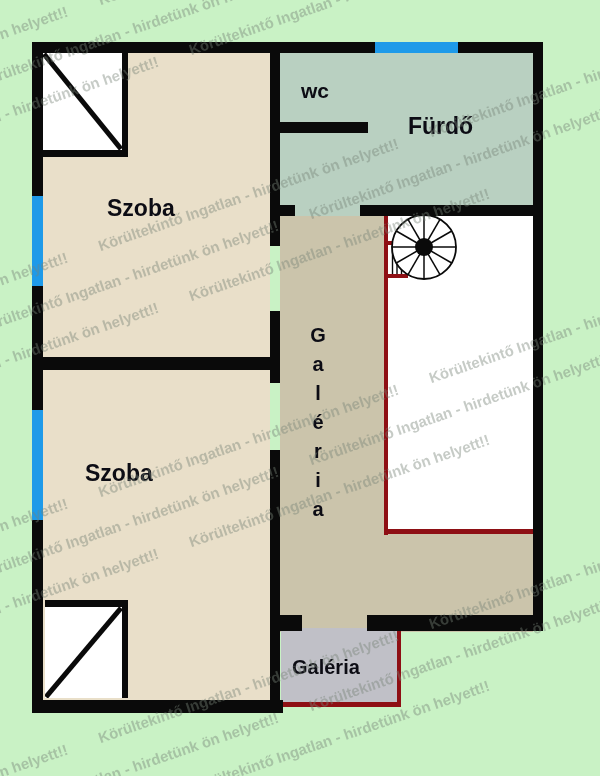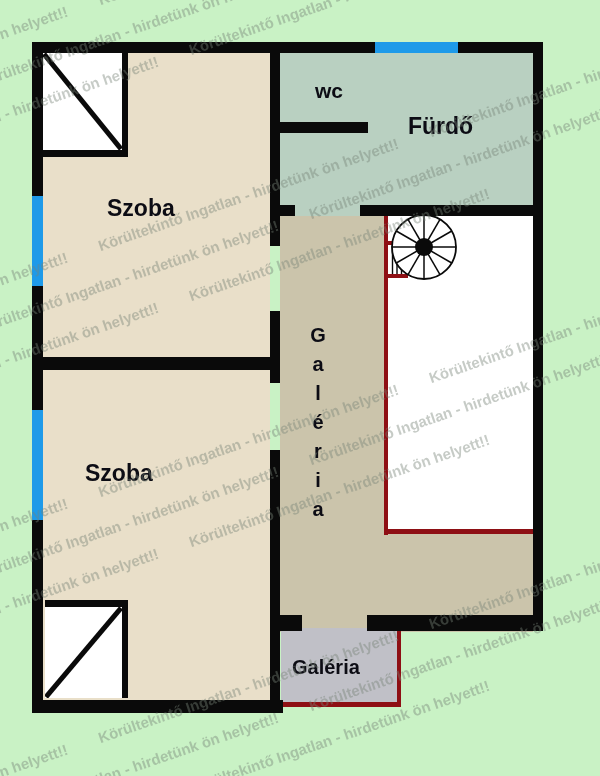--- a/index.html
+++ b/index.html
@@ -131,21 +131,21 @@
         <line x1="34" y1="34" x2="34" y2="2"></line>
         <line x1="34" y1="34" x2="50" y2="6.3"></line>
         <line x1="34" y1="34" x2="61.7" y2="18"></line>
       </g>
       <circle cx="34" cy="34" r="9" fill="#0a0a0a"></circle>
     </svg>
   </div>
 
   <div class="abs lbl" style="left:107px;top:197px;font-size:23px;">Szoba</div>
   <div class="abs lbl" style="left:85px;top:462px;font-size:23px;">Szoba</div>
-  <div class="abs lbl" style="left:315px;top:80px;font-size:21px;">wc</div>
+  <div class="abs lbl" style="left:301px;top:80px;font-size:21px;">wc</div>
   <div class="abs lbl" style="left:394px;top:115px;font-size:23px;margin-left:14px;">Fürdő</div>
   <div class="abs lbl lbl-vertical" style="left:308px;top:324px;font-size:20px;">Galéria</div>
   <div class="abs lbl" style="left:292px;top:657px;font-size:20px;">Galéria</div>
 
   <div id="watermark">
       <div class="wm-line" style="top: -60px; left: -260px;">Körültekintő Ingatlan - hirdetünk ön helyett!!&nbsp;&nbsp;&nbsp;&nbsp;&nbsp;&nbsp;&nbsp;&nbsp;Körültekintő Ingatlan - hirdetünk ön helyett!!&nbsp;&nbsp;&nbsp;&nbsp;&nbsp;&nbsp;&nbsp;&nbsp;Körültekintő Ingatlan - hirdetünk ön helyett!!</div>
       <div class="wm-line" style="top: 22px; left: -380px;">Körültekintő Ingatlan - hirdetünk ön helyett!!&nbsp;&nbsp;&nbsp;&nbsp;&nbsp;&nbsp;&nbsp;&nbsp;Körültekintő Ingatlan - hirdetünk ön helyett!!&nbsp;&nbsp;&nbsp;&nbsp;&nbsp;&nbsp;&nbsp;&nbsp;Körültekintő Ingatlan - hirdetünk ön helyett!!</div>
       <div class="wm-line" style="top: 104px; left: -500px;">Körültekintő Ingatlan - hirdetünk ön helyett!!&nbsp;&nbsp;&nbsp;&nbsp;&nbsp;&nbsp;&nbsp;&nbsp;Körültekintő Ingatlan - hirdetünk ön helyett!!&nbsp;&nbsp;&nbsp;&nbsp;&nbsp;&nbsp;&nbsp;&nbsp;Körültekintő Ingatlan - hirdetünk ön helyett!!</div>
       <div class="wm-line" style="top: 186px; left: -260px;">Körültekintő Ingatlan - hirdetünk ön helyett!!&nbsp;&nbsp;&nbsp;&nbsp;&nbsp;&nbsp;&nbsp;&nbsp;Körültekintő Ingatlan - hirdetünk ön helyett!!&nbsp;&nbsp;&nbsp;&nbsp;&nbsp;&nbsp;&nbsp;&nbsp;Körültekintő Ingatlan - hirdetünk ön helyett!!</div>
       <div class="wm-line" style="top: 268px; left: -380px;">Körültekintő Ingatlan - hirdetünk ön helyett!!&nbsp;&nbsp;&nbsp;&nbsp;&nbsp;&nbsp;&nbsp;&nbsp;Körültekintő Ingatlan - hirdetünk ön helyett!!&nbsp;&nbsp;&nbsp;&nbsp;&nbsp;&nbsp;&nbsp;&nbsp;Körültekintő Ingatlan - hirdetünk ön helyett!!</div>

